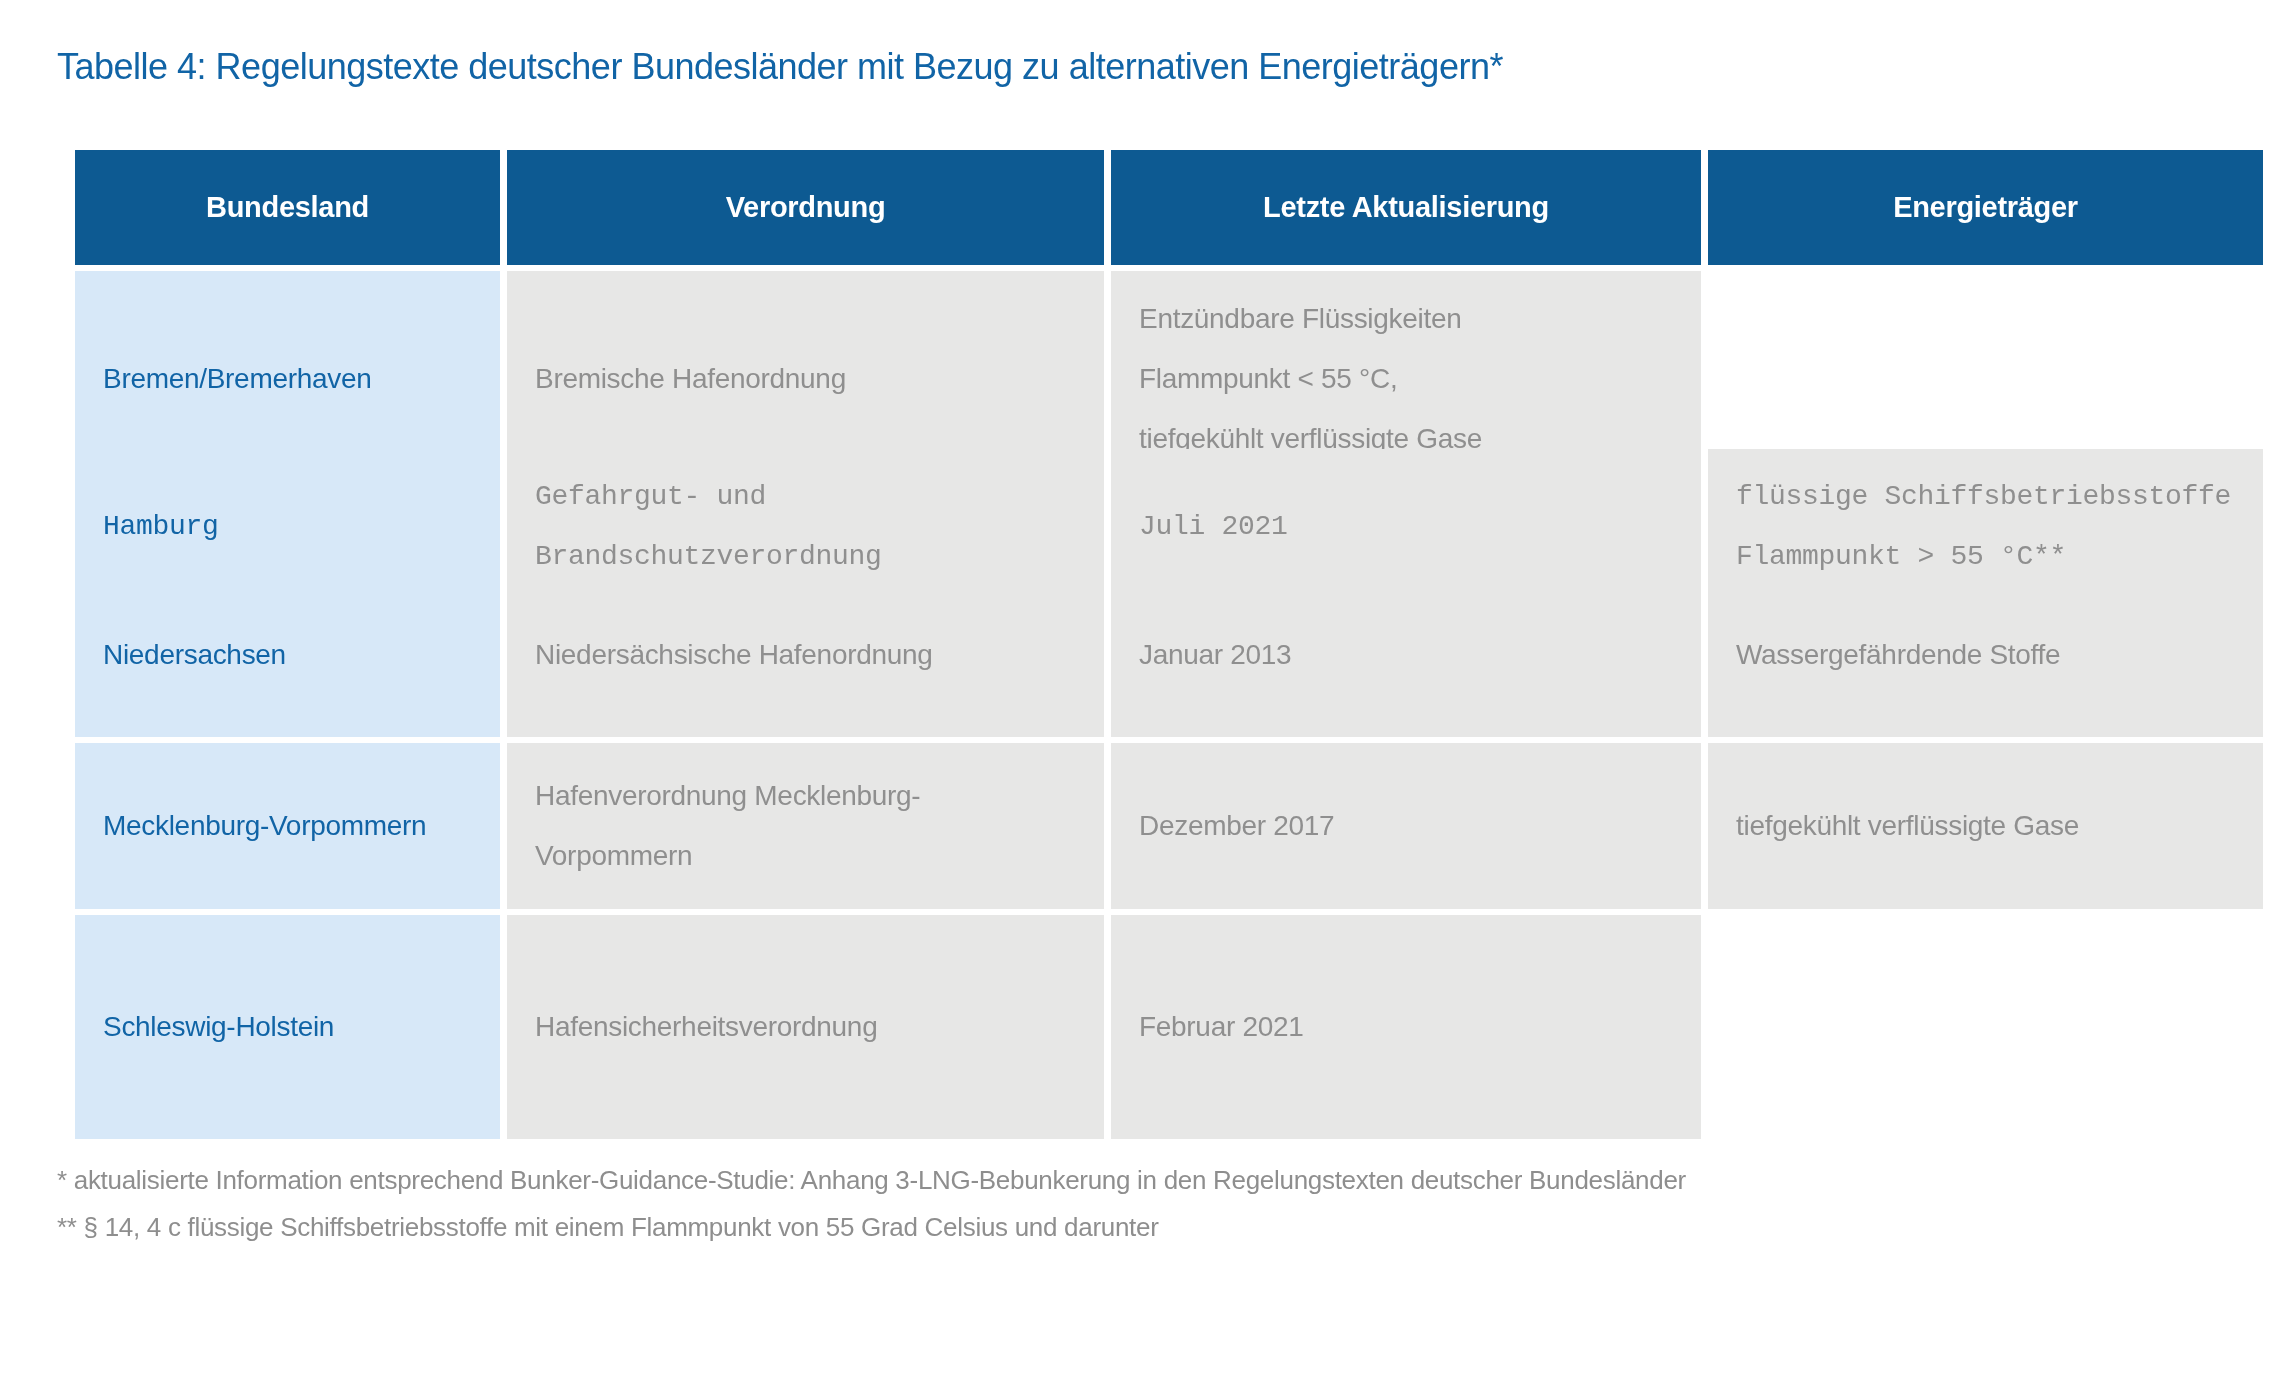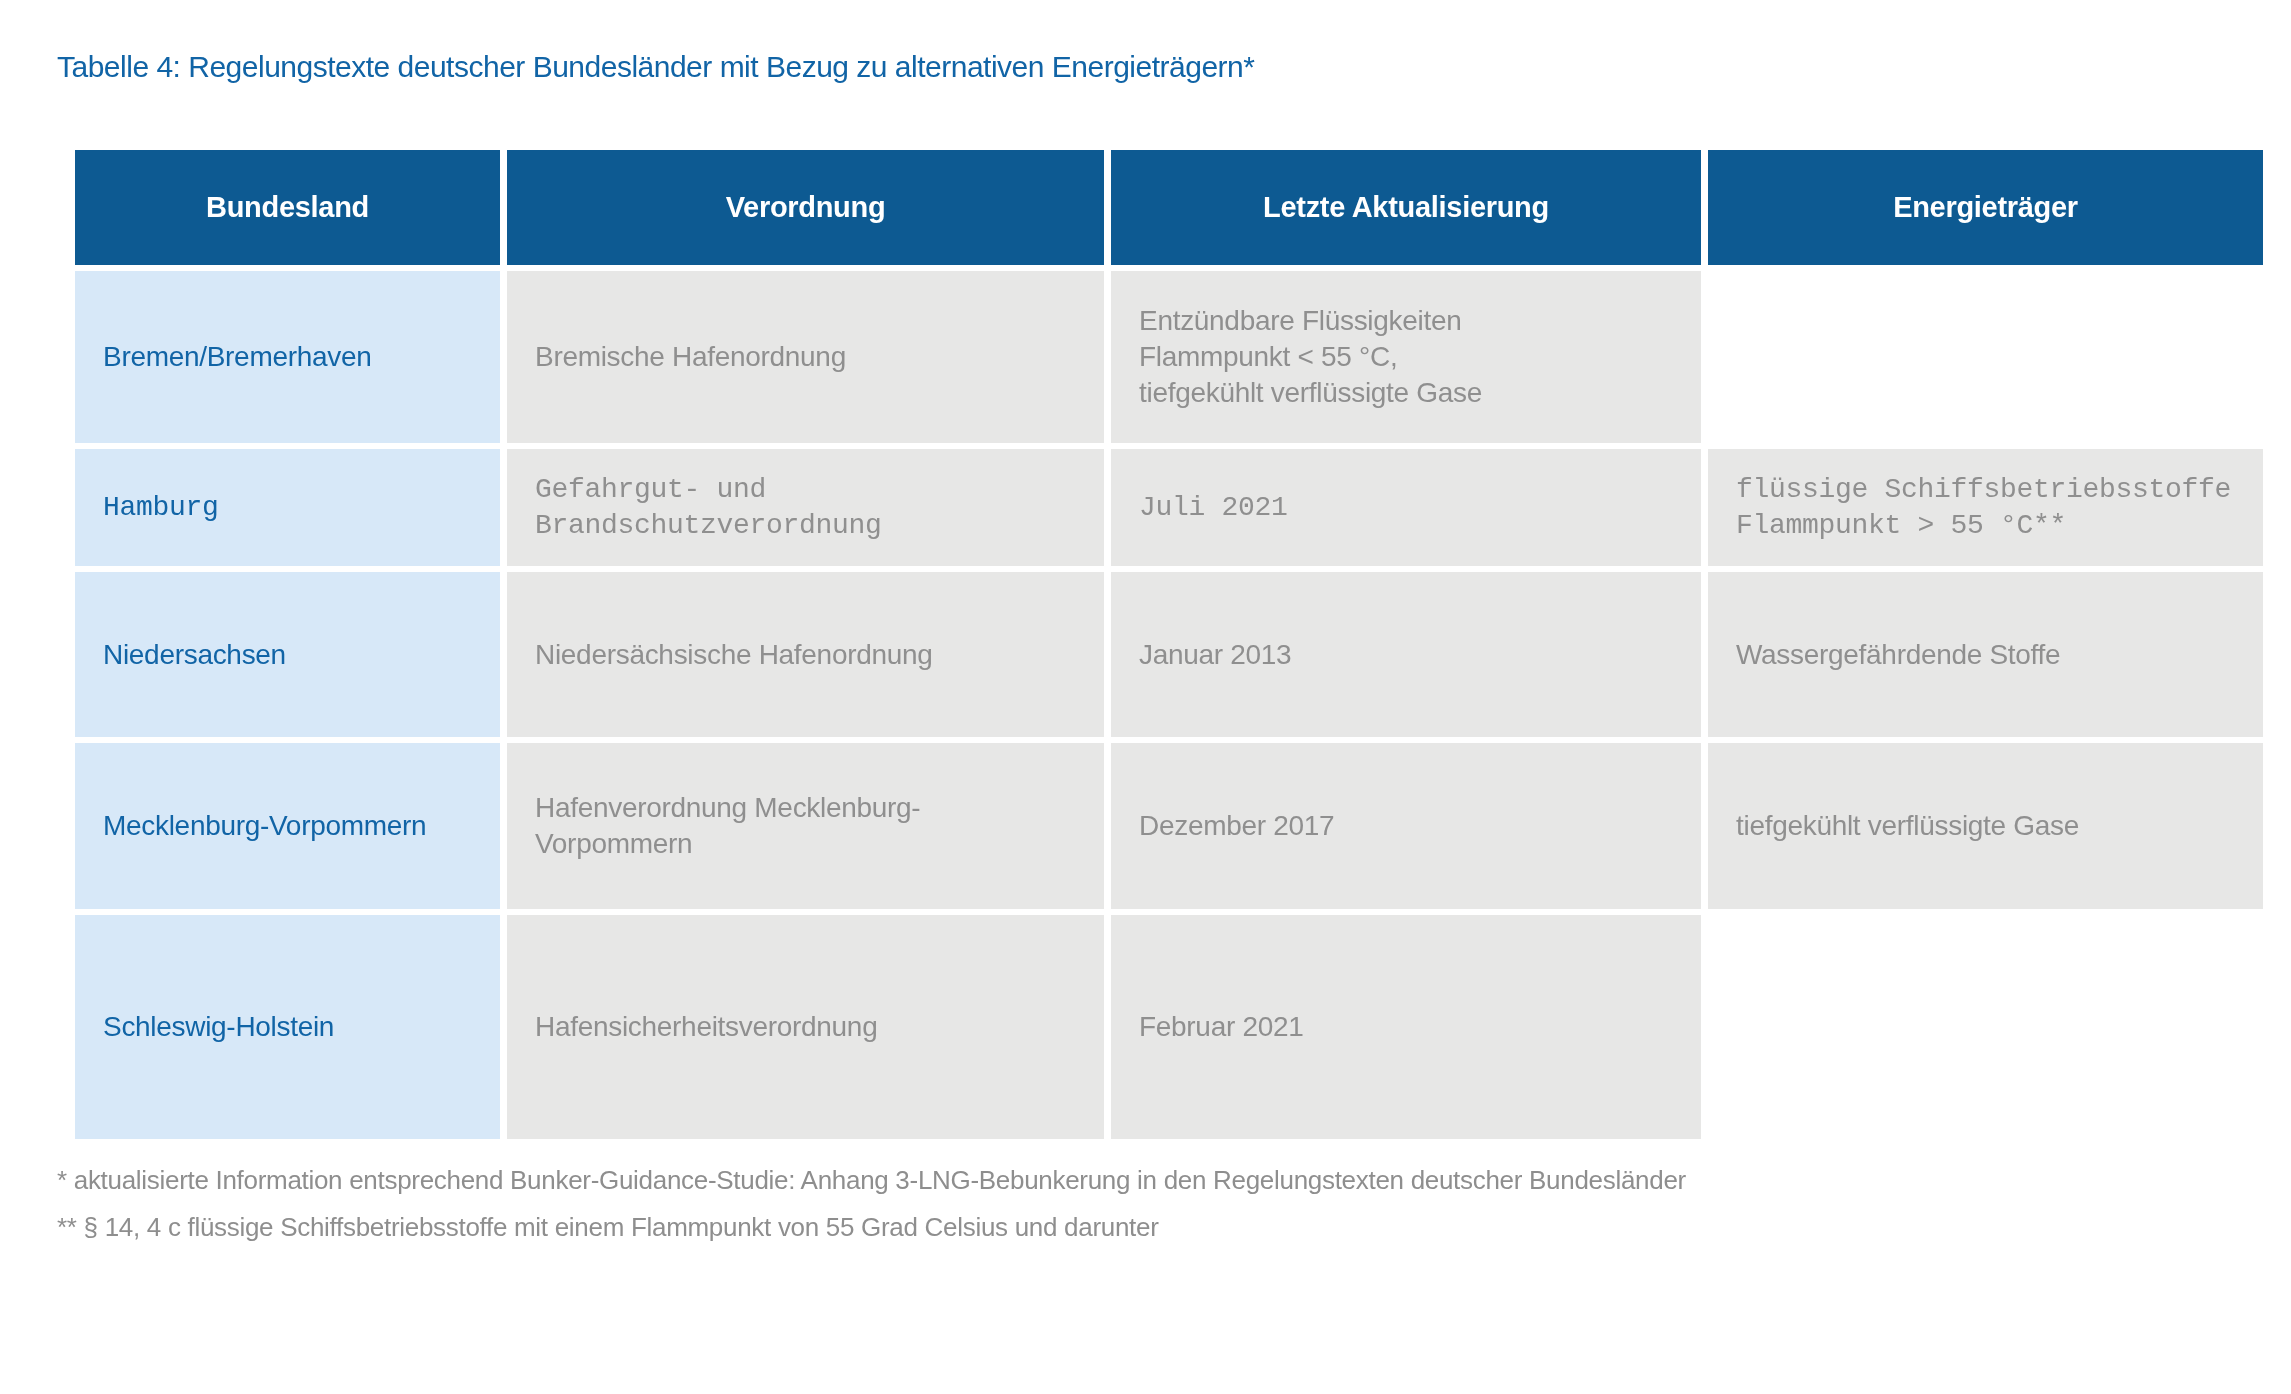--- a/index.html
+++ b/index.html
@@ -12,21 +12,21 @@
   .page {
     position: relative;
     width: 2291px;
     height: 1394px;
     background: var(--page-bg, #ffffff);
     padding: 42px 46px 0 57px;
   }
 
   .title {
     color: var(--title-text, #1164a6);
-    font-size: 30px;
+    font-size: 36px;
     font-weight: 500;
     letter-spacing: -0.5px;
     line-height: 50px;
     margin-bottom: 58px;
   }
 
   .table { width: 2188px; margin-left: 18px; }
 
   .row {
     display: grid;
@@ -52,21 +52,21 @@
     align-items: center;
     justify-content: center;
   }
 
   .cell {
     display: flex;
     align-items: center;
     padding: 18px 24px 18px 28px;
     font-size: 28px;
     letter-spacing: -0.3px;
-    line-height: 36px;
+    line-height: 60px;
     white-space: pre-line;
   }
 
   .cell.state {
     background: var(--state-cell-bg, #d7e8f8);
     color: var(--state-text, #1164a6);
     font-weight: 500;
   }
 
   .cell.data {

